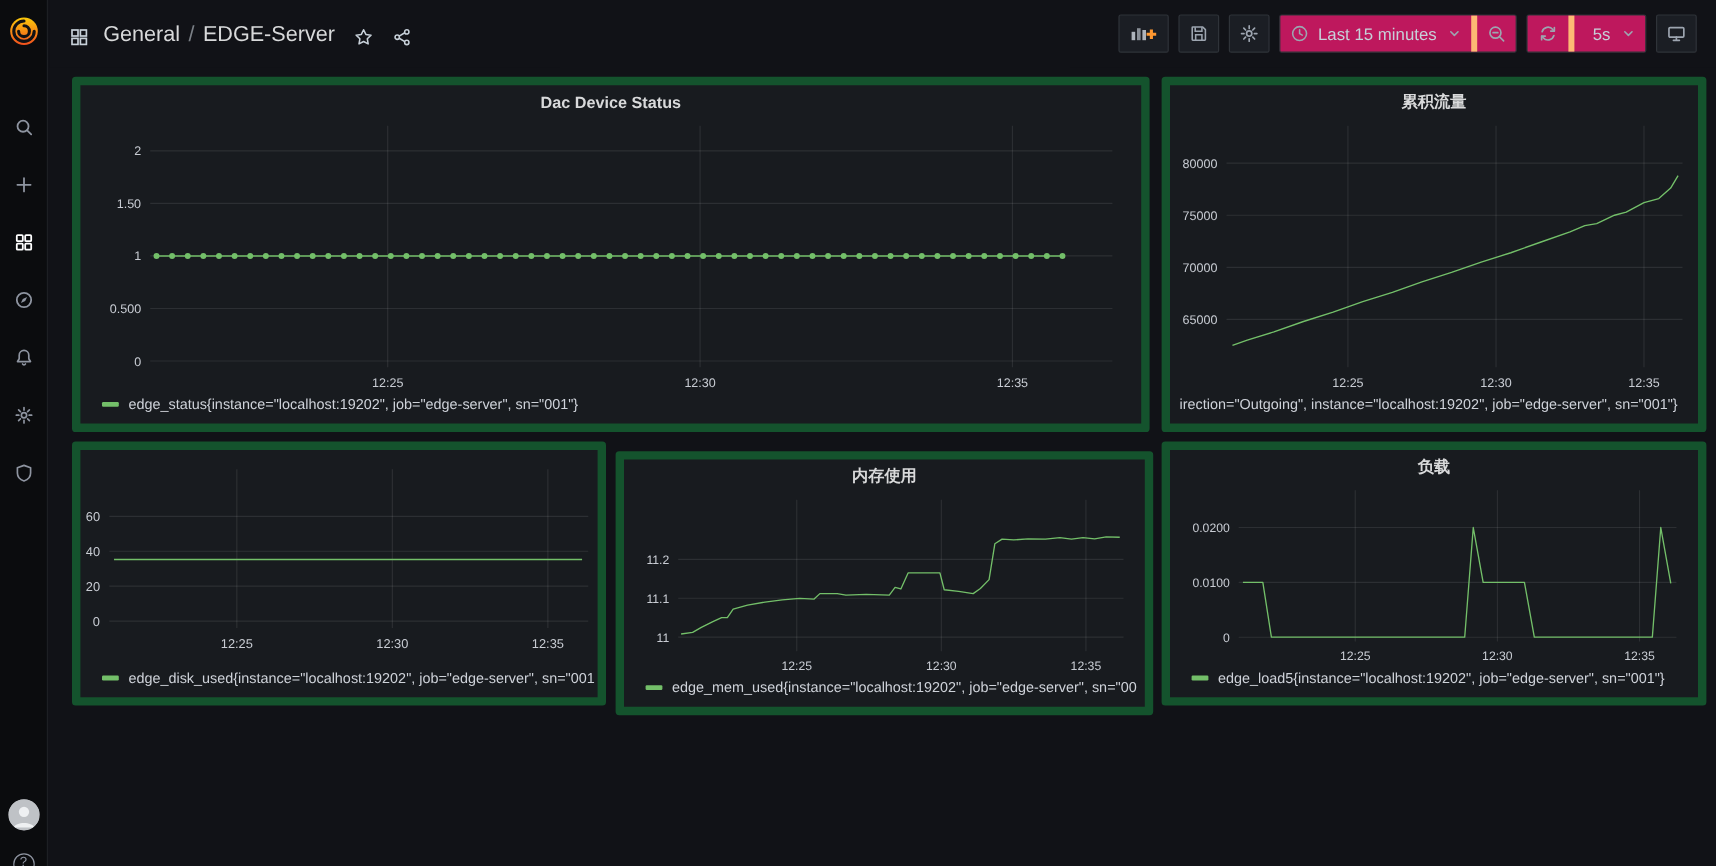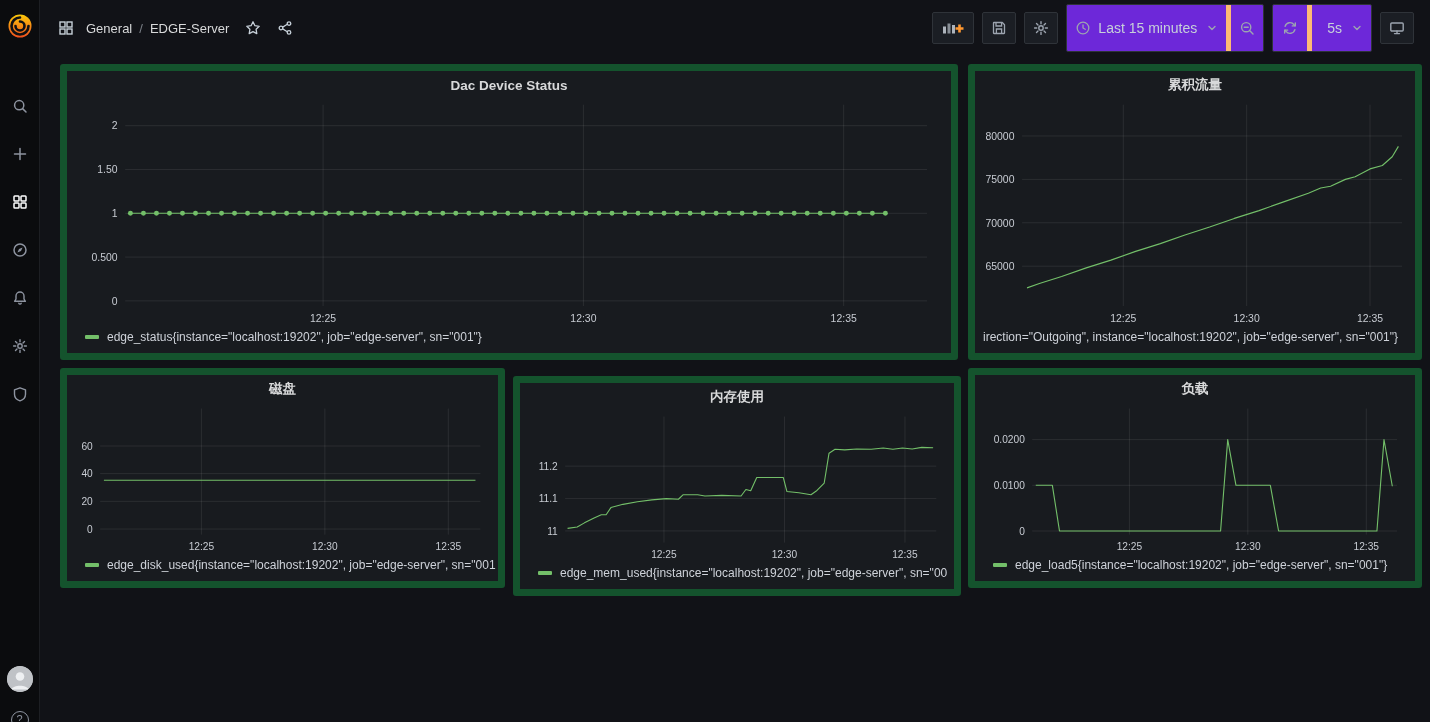--- a/index.html
+++ b/index.html
@@ -16,28 +16,28 @@
   .side-item.active{color:#ffffff}
   .side-bottom{margin-top:auto;width:40px;display:flex;flex-direction:column;align-items:center}
   .avatar{width:26px;height:26px;border-radius:50%;background:#bfc2c6;overflow:hidden;cursor:pointer;margin-bottom:16px}
   .help-cut{width:40px;height:14px;position:relative;overflow:hidden}
   .help-circle{position:absolute;left:11px;top:3px;width:18px;height:18px;border-radius:50%;
     border:1.5px solid #8e94a0;color:#8e94a0;font-size:11px;text-align:center;line-height:15px}
 
   
   .topnav{position:fixed;left:41px;top:0;width:1389px;height:56px;display:flex;align-items:center;
     padding:0 16px 0 17px;background:#111217;z-index:10}
-  .crumb{display:flex;align-items:flex-end;font-size:13px;color:#d8d9da}
+  .crumb{display:flex;align-items:flex-end;font-size:18px;color:#d8d9da}
   .crumb .apps{color:#c7d0d9;margin-right:12px;display:flex}
   .crumb-sep{color:#7b8087;margin:0 7px}
   .crumb-action{color:#c7d0d9;margin-left:16px;display:flex;cursor:pointer}
   .toolbar{margin-left:auto;display:flex;align-items:center;gap:8px}
   .tbtn{height:32px;min-width:34px;background:#1b1e24;border:1px solid #2f3339;border-radius:2px;
     display:flex;align-items:center;justify-content:center;color:#9da5b0;padding:0 8px;cursor:pointer}
-  .tgroup{display:flex;align-items:center;height:48px;border:1px solid #2f3339;border-radius:2px;background:#6d28d9}
+  .tgroup{display:flex;align-items:center;height:32px;border:1px solid #2f3339;border-radius:2px;background:#be185d}
   .tgroup .tbtn{border:none;background:transparent;height:100%}
   .tgroup .tbtn + .tbtn{border-left:5px solid #fdba74;border-radius:0}
   .tlabel{color:#c7d0d9;font-size:14px;font-weight:500;margin:0 7px}
   .caret{margin-left:2px;display:flex}
 
   
   .panel{position:absolute;background:#181b1f;border:7px solid #14532d;border-radius:3px;
     display:flex;flex-direction:column}
   .panel-title{height:28px;flex:none;display:flex;align-items:center;justify-content:center;
     font-size:13.5px;font-weight:600;color:#d8d9da;cursor:pointer}
@@ -328,21 +328,20 @@
       <line x1="410.2" x2="410.2" y1="6" y2="218" stroke="rgba(255,255,255,0.09)" stroke-width="1"></line>
       <text x="410.2" y="235" text-anchor="middle" fill="#c8ccd3" font-size="11">12:35</text>
       <polyline points="49.2,198.8 62.2,194.2 85.6,186.9 111.5,177.8 137.5,169.6 163.5,160.4 189.5,152.2 215.4,143.1 241.4,134.8 267.4,125.7 293.4,117.5 319.3,108.3 345.3,99.2 358.3,93.7 368.7,91.9 384.3,84.6 394.6,81.8 410.2,73.6 423.2,70.0 433.6,60.8 440.1,49.9" fill="none" stroke="#73bf69" stroke-width="1.2" stroke-linejoin="round"></polyline>
     </svg>
   <div class="legend no-swatch">
     <span class="legend-text">irection="Outgoing", instance="localhost:19202", job="edge-server", sn="001"}</span>
   </div>
 </section>
 
 <section class="panel" style="left:60px;top:368px;width:445px;height:220px">
-  <h2 class="panel-title">磁盘</h2>
   <svg class="chart" viewBox="0 0 443 164">
       <line x1="24.8" x2="435" y1="136.0" y2="136.0" stroke="rgba(255,255,255,0.09)" stroke-width="1"></line>
       <text x="16.8" y="140.0" text-anchor="end" fill="#c8ccd3" font-size="11">0</text>
       <line x1="24.8" x2="435" y1="106.1" y2="106.1" stroke="rgba(255,255,255,0.09)" stroke-width="1"></line>
       <text x="16.8" y="110.1" text-anchor="end" fill="#c8ccd3" font-size="11">20</text>
       <line x1="24.8" x2="435" y1="76.2" y2="76.2" stroke="rgba(255,255,255,0.09)" stroke-width="1"></line>
       <text x="16.8" y="80.2" text-anchor="end" fill="#c8ccd3" font-size="11">40</text>
       <line x1="24.8" x2="435" y1="46.4" y2="46.4" stroke="rgba(255,255,255,0.09)" stroke-width="1"></line>
       <text x="16.8" y="50.4" text-anchor="end" fill="#c8ccd3" font-size="11">60</text>
       <line x1="134.0" x2="134.0" y1="6" y2="142" stroke="rgba(255,255,255,0.09)" stroke-width="1"></line>

